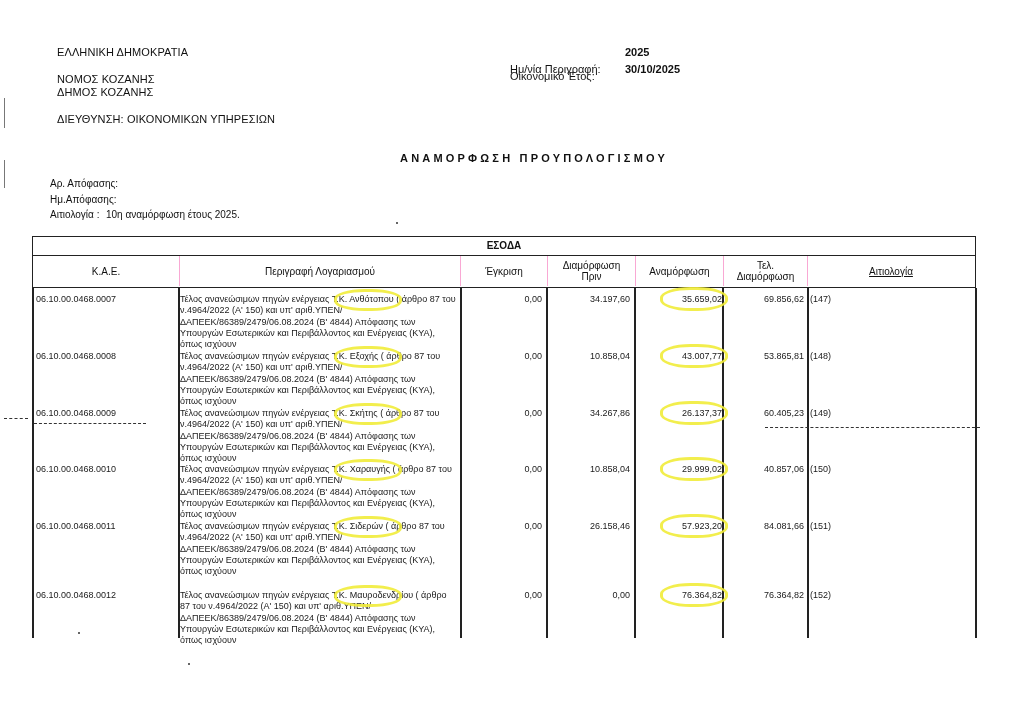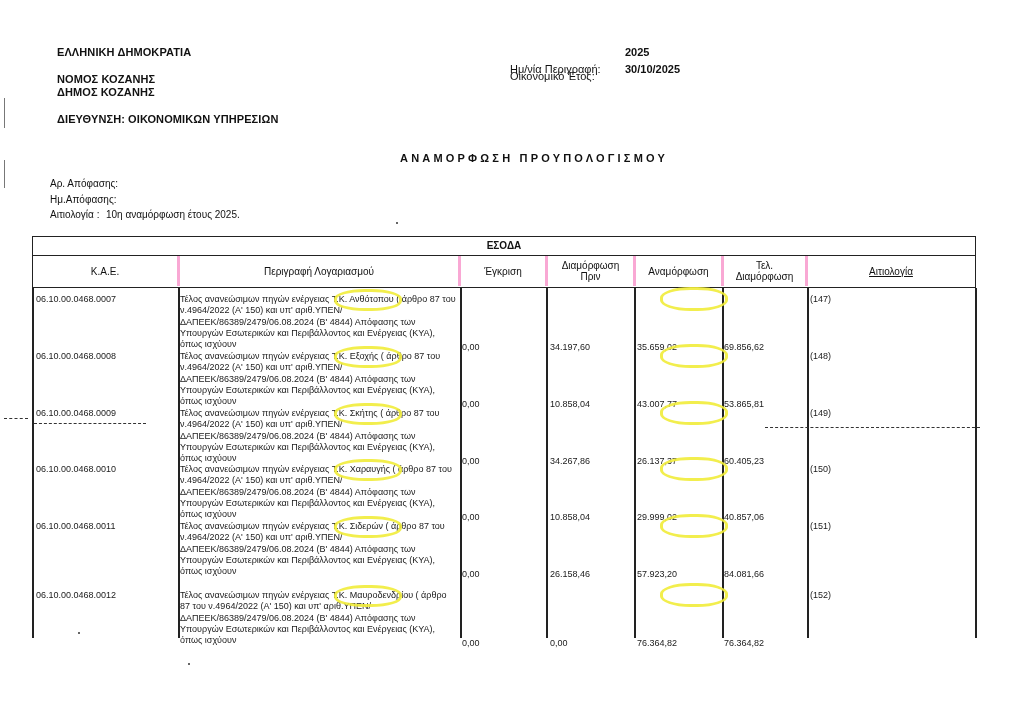--- a/index.html
+++ b/index.html
@@ -1,47 +1,47 @@
 <!DOCTYPE html>
 <html><head>
 <meta charset="utf-8">
 <style>
   html, body { margin: 0; padding: 0; background: #ffffff; }
   body {
     width: 1024px; height: 720px; position: relative; overflow: hidden;
     font-family: "Liberation Sans", sans-serif; color: #111;
   }
   .abs { position: absolute; }
-  .hdr-left { left: 57px; font-size: 11px; font-weight: bold; letter-spacing: 0.1px; }
+  .hdr-left { left: 57px; font-size: 11px; font-weight: normal; letter-spacing: 0.1px; }
   .hdr-right-label { left: 510px; font-size: 11px; }
   .hdr-right-val { left: 625px; font-size: 11px; font-weight: bold; }
   .doc-title { left: 400px; top: 152px; font-size: 11px; font-weight: bold; letter-spacing: 3.2px; }
   .meta-label { left: 50px; font-size: 10px; }
   .meta-val { left: 106px; font-size: 10px; }
   .margin-mark { left: 4px; width: 1px; background: #777; }
   .group-row {
     position: absolute; left: 32px; top: 236px; width: 944px; height: 20px;
     border: 1.5px solid #222; box-sizing: border-box;
     font-size: 10px; font-weight: bold; text-align: center; line-height: 18px;
   }
   .head-row {
     position: absolute; left: 32px; top: 256px; width: 944px; height: 32px;
     border: 1.5px solid #222; border-top: none; box-sizing: border-box;
   }
   .hcell {
     position: absolute; top: 0; height: 30px; display: flex; align-items: center; justify-content: center;
-    font-size: 10px; text-align: center; line-height: 11px; border-right: 3px solid #f9a8d4; box-sizing: border-box;
+    font-size: 10px; text-align: center; line-height: 11px; border-right: 1px solid #f9a8d4; box-sizing: border-box;
   }
   .hcell.last { border-right: none; text-decoration: underline; }
   .vline { position: absolute; top: 288px; width: 1.5px; background: #222; height: 350px; }
   .row { position: absolute; left: 32px; width: 1020px; height: 56px; }
   .cell { position: absolute; top: 5px; font-size: 9px; line-height: 11.3px; color: #1a1a1a; }
   .code { left: 4px; }
   .desc { left: 148px; width: 278px; }
-  .num { text-align: left; margin-top: 48px; }
+  .num { text-align: right; }
   .c-app { left: 430px; width: 80px; }
   .c-before { left: 518px; width: 80px; }
   .c-mod { left: 605px; width: 85px; }
   .c-final { left: 692px; width: 80px; }
   .c-just { left: 778px; }
   .hl {
     position: absolute; border: 3px solid #f1ec3a; border-radius: 45%;
     box-sizing: border-box; opacity: 0.9; pointer-events: none;
   }
   .dash-line { position: absolute; height: 1px; border-top: 1px dashed #333; }

